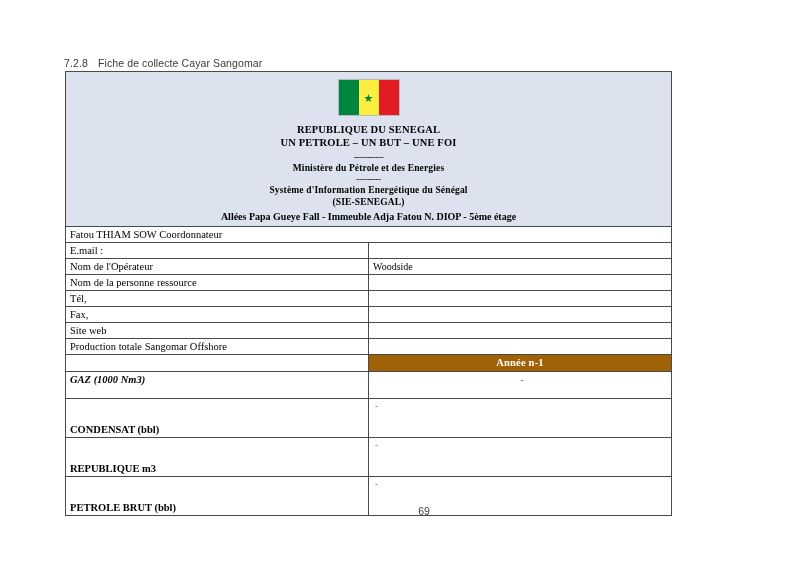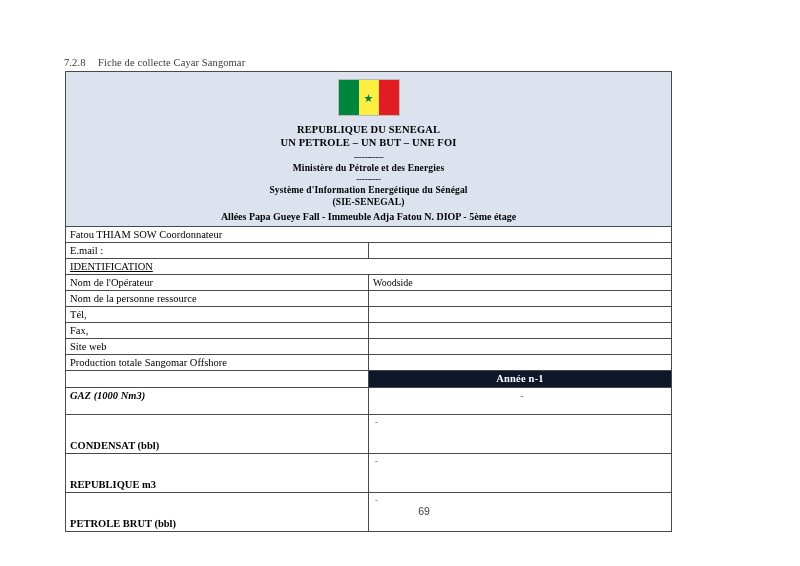--- a/index.html
+++ b/index.html
@@ -13,21 +13,21 @@
     position: relative;
     font-family: "Liberation Serif", serif;
     overflow: hidden;
   }
 
   
   #section-heading {
     position: absolute;
     left: 64px;
     top: 57px;
-    font-family: Liberation Serif, serif;
+    font-family: Liberation Sans, sans-serif;
     font-size: 10.5px;
     color: #3a3a3a;
     letter-spacing: 0.1px;
     white-space: nowrap;
   }
   #section-heading .num {
     display: inline-block;
     min-width: 34px;
   }
 
@@ -140,21 +140,21 @@
   .italic {
     font-style: italic;
     font-weight: bold;
   }
   .bold {
     font-weight: bold;
   }
 
   
   .year-head {
-    background: #0f172a;
+    background: #a16207;
     color: #ffffff;
     font-weight: bold;
     font-size: 10.5px;
     line-height: 14px;
     text-align: center;
     padding: 1px 0 !important;
     letter-spacing: 0.2px;
   }
   .empty-left {
     background: #ffffff;
@@ -219,23 +219,20 @@
 
   <tr>
     <td class="lbl" colspan="2">Fatou THIAM SOW Coordonnateur</td>
   </tr>
 
   <tr>
     <td class="lbl" style="width:310px">E.mail :</td>
     <td class="val"></td>
   </tr>
 
-  <tr>
-    <td class="lbl underlined" colspan="2">IDENTIFICATION</td>
-  </tr>
 
   <tr>
     <td class="lbl">Nom de l'Opérateur</td>
     <td class="val">Woodside</td>
   </tr>
 
   <tr>
     <td class="lbl">Nom de la personne ressource</td>
     <td class="val"></td>
   </tr>

